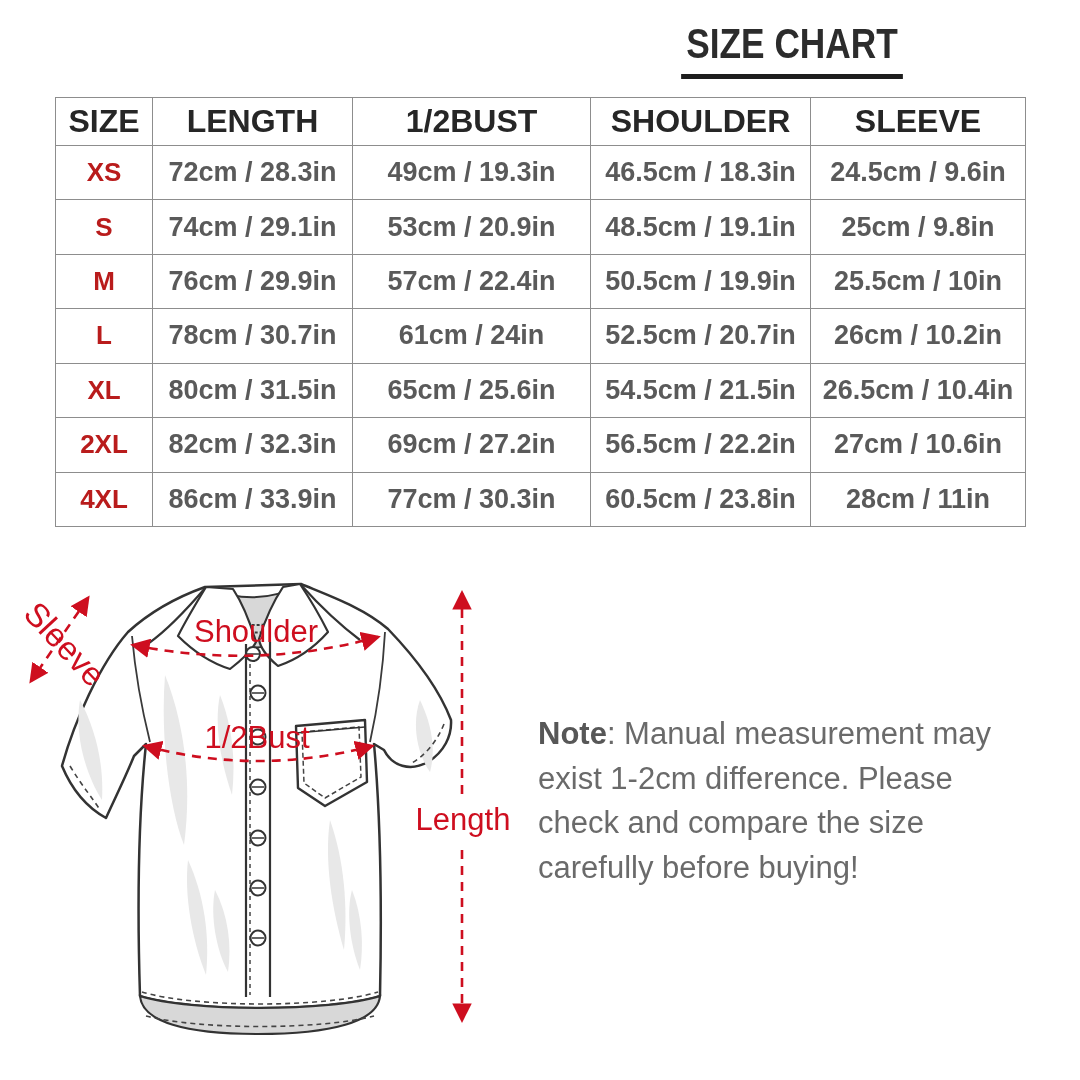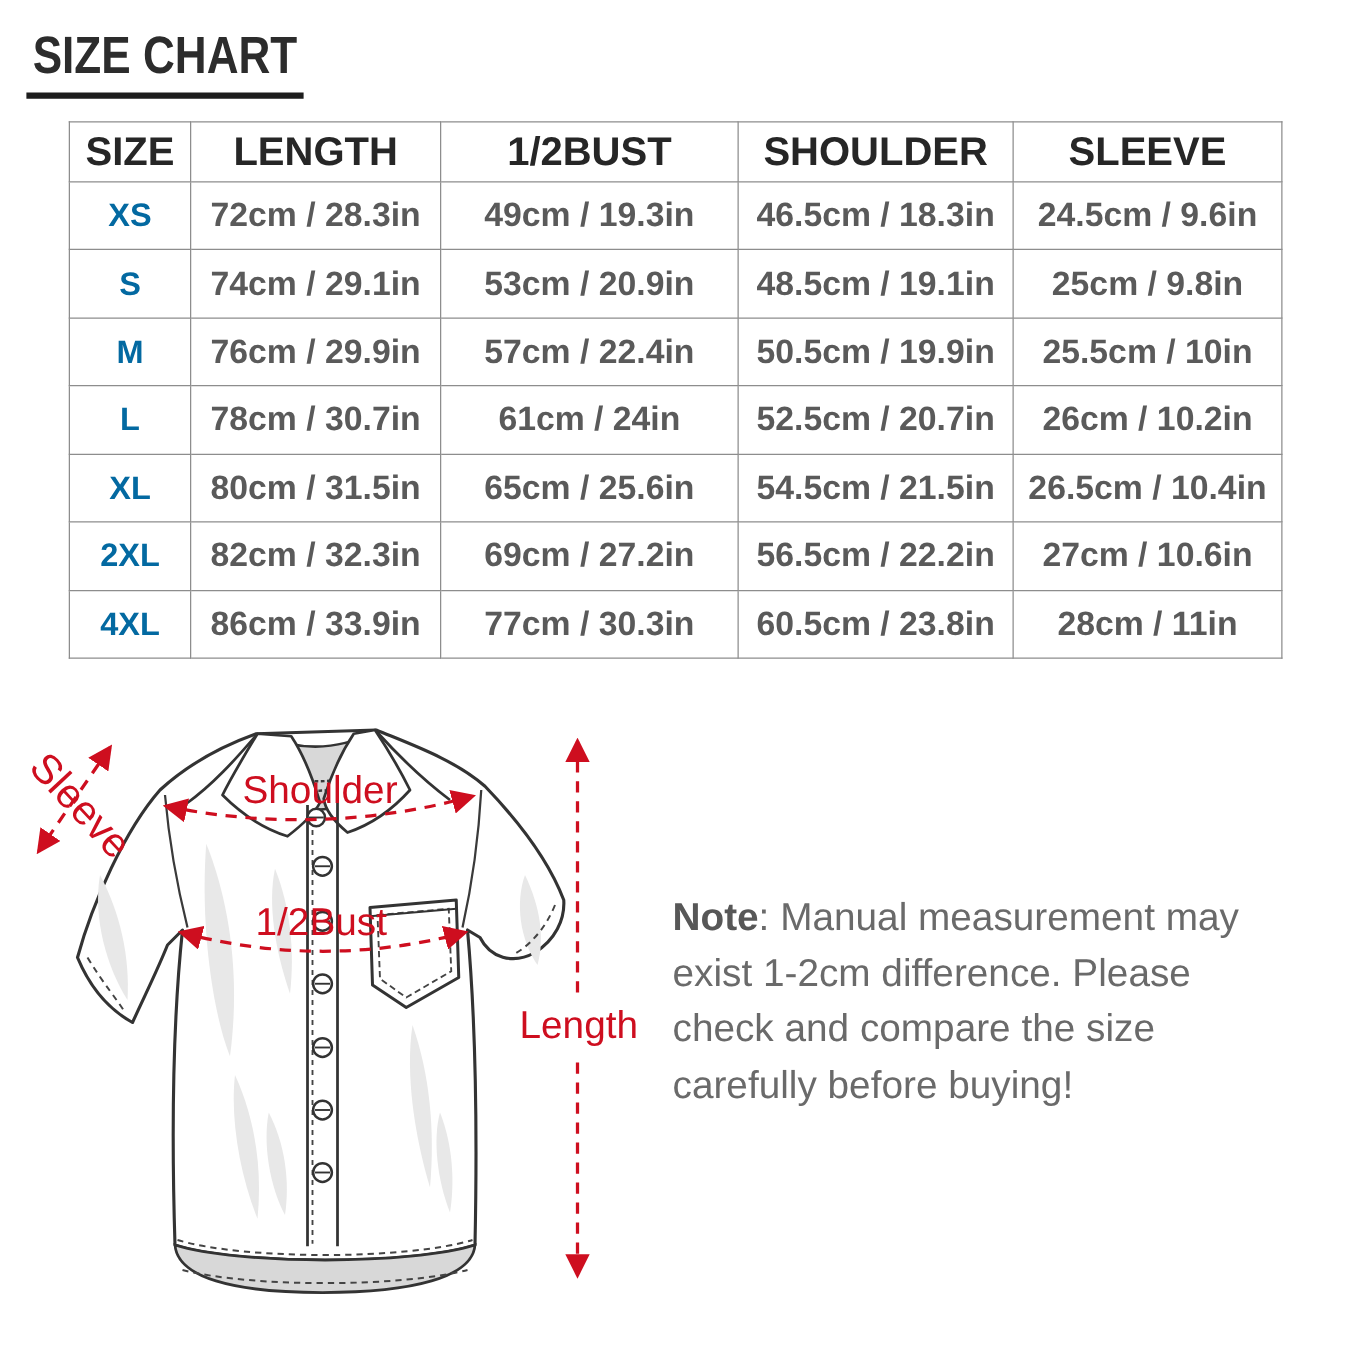--- a/index.html
+++ b/index.html
@@ -4,40 +4,40 @@
 <style>
   html,body{margin:0;padding:0;}
   body{
     width:1080px;height:1080px;background:#ffffff;
     font-family:"Liberation Sans", sans-serif;
     position:relative;overflow:hidden;
   }
   .page{position:absolute;inset:0;background:#fff;}
 
   
-  .title-wrap{position:absolute;top:20px;left:0;width:912px;text-align:left;}
+  .title-wrap{position:absolute;top:20px;left:12px;width:912px;text-align:right;}
   .title{
     display:inline-block;font-size:42px;font-weight:bold;color:#2c2c2c;
     letter-spacing:0px;transform:scaleX(.84);transform-origin:center;
     border-bottom:5px solid #1d1d1d;padding:0 6px 6px 6px;white-space:nowrap;
   }
 
   
   table.size-chart{
     position:absolute;left:55px;top:97px;width:970px;height:430px;
     border-collapse:collapse;table-layout:fixed;background:#fff;
     border:1.5px solid #707070;
   }
   table.size-chart th, table.size-chart td{
     border:1px solid #8d8d8d;text-align:center;vertical-align:middle;
     padding:0;height:47px;white-space:nowrap;overflow:hidden;
   }
   table.size-chart th{font-size:32px;font-weight:bold;color:#262626;}
   table.size-chart td{font-size:27px;color:#5a5a5a;font-weight:bold;}
-  table.size-chart td.size-col{font-size:26px;font-weight:bold;color:#0369a1;}
+  table.size-chart td.size-col{font-size:26px;font-weight:bold;color:#b91c1c;}
 
   
   .shirt-svg{position:absolute;left:0;top:560px;width:520px;height:520px;}
   .shirt-svg text{font-family:"Liberation Sans", sans-serif;}
   .red-label{fill:var(--red,#ce0e1f);}
   .red-line{stroke:var(--red,#ce0e1f);fill:none;stroke-width:2.6;stroke-dasharray:9 7;}
 
   
   .note{
     position:absolute;left:538px;top:712px;width:462px;

